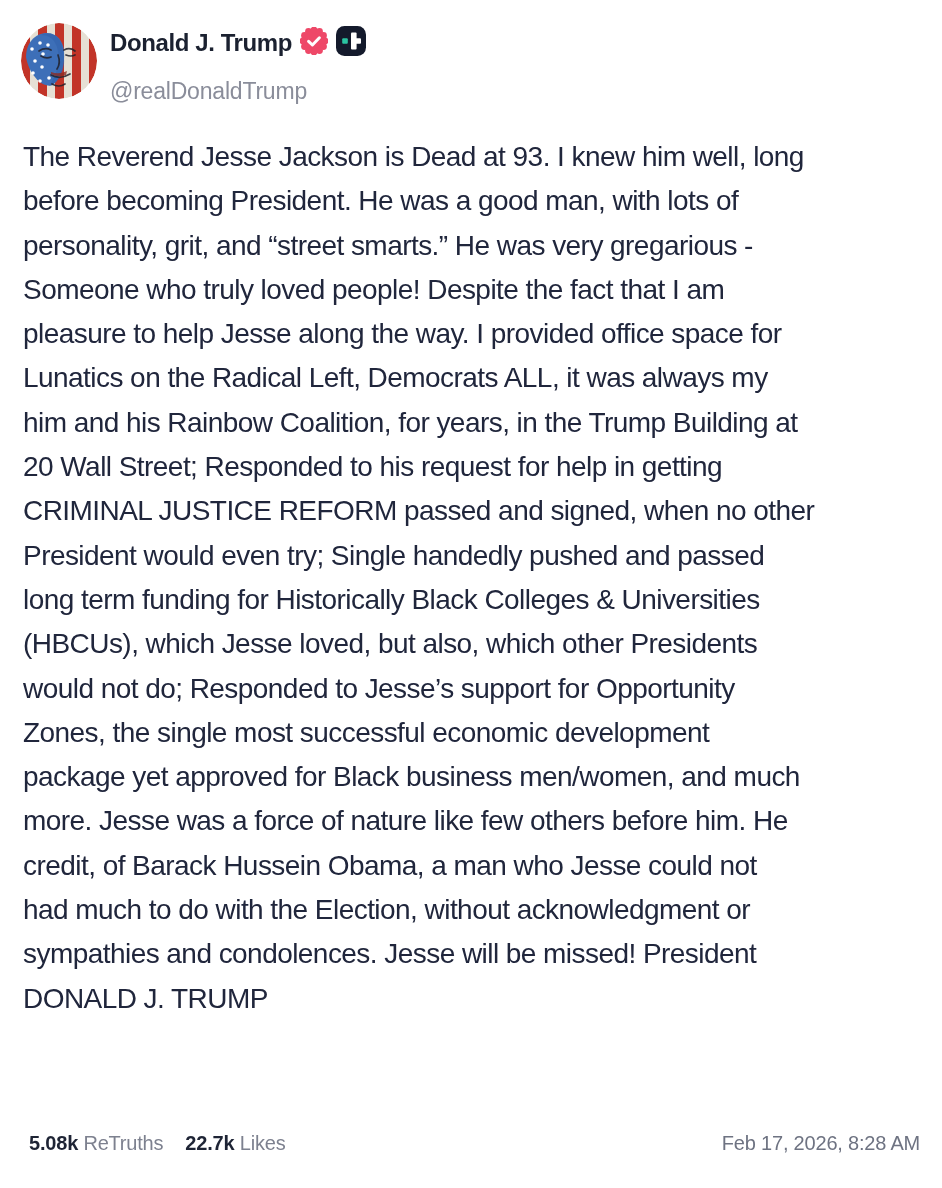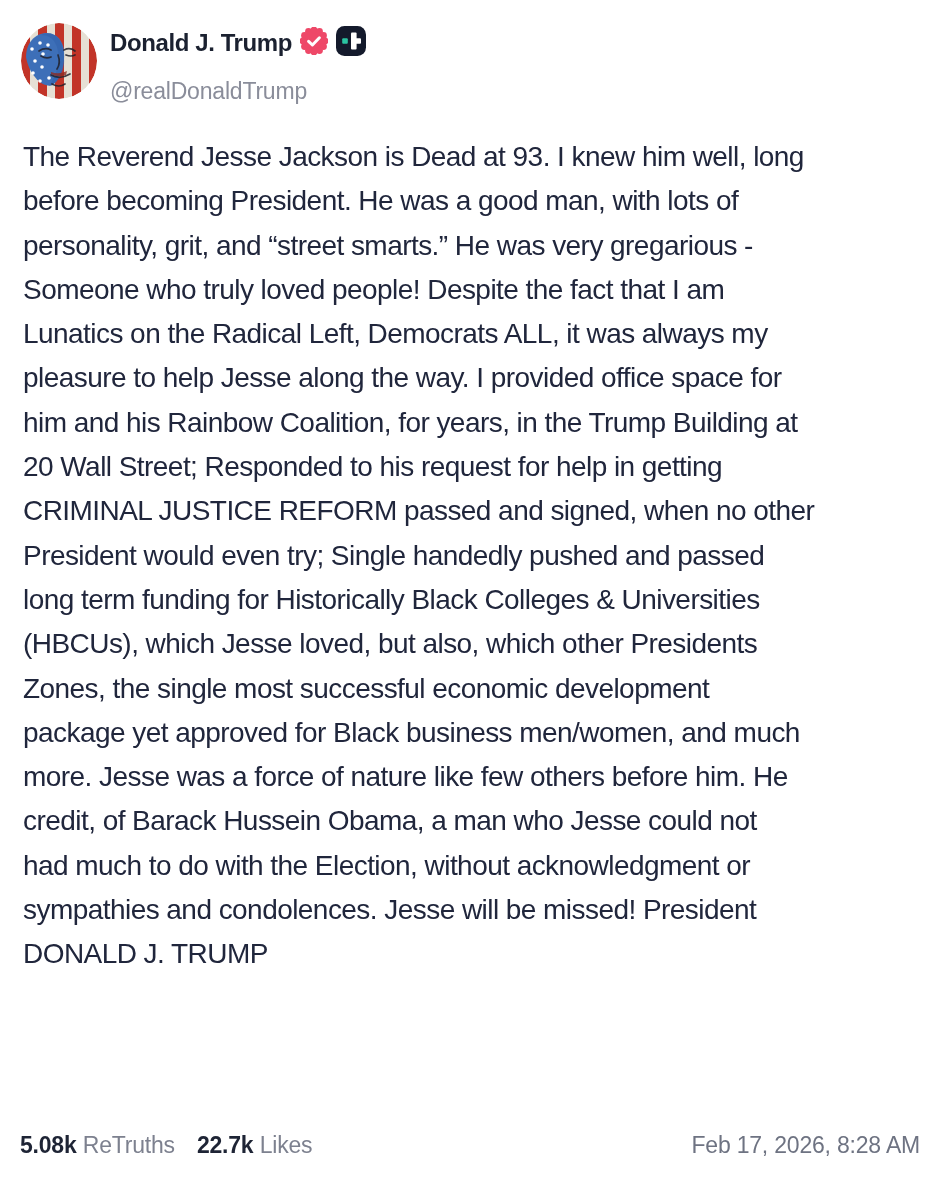--- a/index.html
+++ b/index.html
@@ -34,23 +34,23 @@
   
   .post-body {
     position: absolute; left: 23px; top: 135px; width: 897px;
     font-size: 28px; letter-spacing: -0.55px;
     color: #20263c; line-height: 44.3px;
   }
   .body-line { white-space: pre; height: 44.3px; }
 
   
   .footer {
-    position: absolute; left: 20px; right: 22px; top: 1132px;
+    position: absolute; left: 29px; right: 22px; top: 1132px;
     display: flex; justify-content: space-between; align-items: baseline;
-    font-size: 23px; letter-spacing: -0.2px;
+    font-size: 20px; letter-spacing: -0.2px;
   }
   .stats { display: flex; align-items: baseline; }
   .stat { cursor: pointer; white-space: pre; }
   .stat + .stat { margin-left: 22px; }
   .stat b { font-weight: bold; color: #1e2435; }
   .stat span { color: #7d818f; }
   .timestamp { color: #6e7382; }
 </style>
 </head>
 <body>
@@ -136,28 +136,29 @@
       </div>
       <div class="handle">@realDonaldTrump</div>
     </div>
   </div>
 
   <div class="post-body">
       <div class="body-line">The Reverend Jesse Jackson is Dead at 93. I knew him well, long</div>
       <div class="body-line">before becoming President. He was a good man, with lots of</div>
       <div class="body-line">personality, grit, and “street smarts.” He was very gregarious -</div>
       <div class="body-line">Someone who truly loved people! Despite the fact that I am</div>
+      <div class="body-line">pleasure to help Jesse along the way. I provided office space for</div>
       <div class="body-line">Lunatics on the Radical Left, Democrats ALL, it was always my</div>
-      <div class="body-line">pleasure to help Jesse along the way. I provided office space for</div>
       <div class="body-line">him and his Rainbow Coalition, for years, in the Trump Building at</div>
       <div class="body-line">20 Wall Street; Responded to his request for help in getting</div>
       <div class="body-line">CRIMINAL JUSTICE REFORM passed and signed, when no other</div>
       <div class="body-line">President would even try; Single handedly pushed and passed</div>
       <div class="body-line">long term funding for Historically Black Colleges &amp; Universities</div>
       <div class="body-line">(HBCUs), which Jesse loved, but also, which other Presidents</div>
+      <div class="body-line">would not do; Responded to Jesse’s support for Opportunity</div>
       <div class="body-line">Zones, the single most successful economic development</div>
       <div class="body-line">package yet approved for Black business men/women, and much</div>
       <div class="body-line">more. Jesse was a force of nature like few others before him. He</div>
       <div class="body-line">credit, of Barack Hussein Obama, a man who Jesse could not</div>
       <div class="body-line">had much to do with the Election, without acknowledgment or</div>
       <div class="body-line">sympathies and condolences. Jesse will be missed! President</div>
       <div class="body-line">DONALD J. TRUMP</div>
     </div>
 
   <div class="footer">

